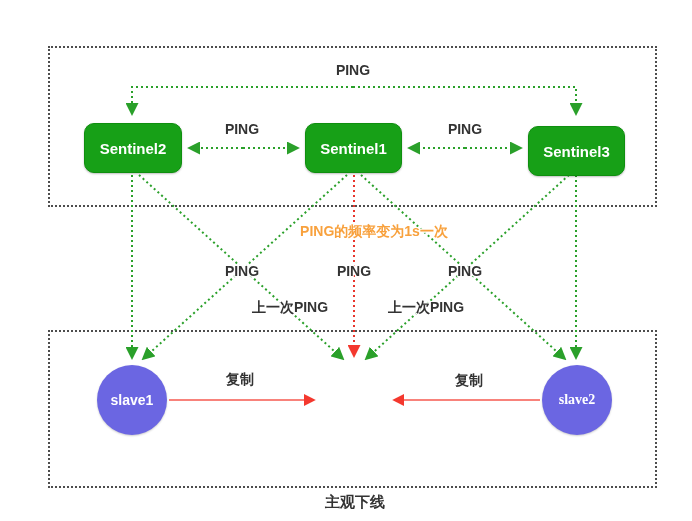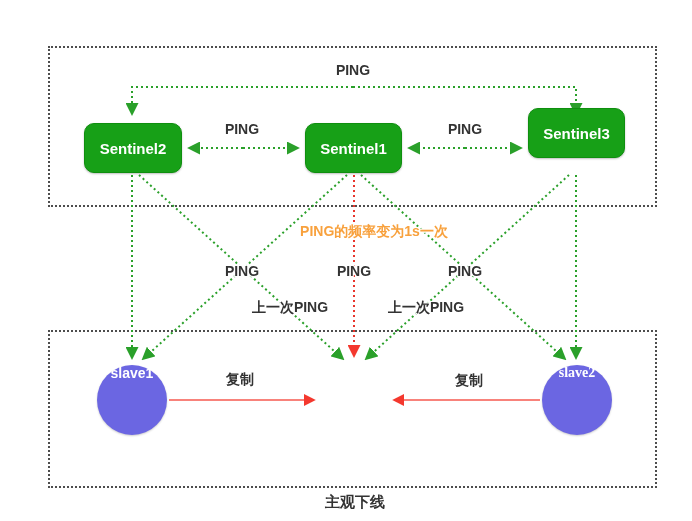--- a/index.html
+++ b/index.html
@@ -22,21 +22,21 @@
   .mk-salmon{fill:var(--arrow-red,#f4382e);}
   .sentinel{
     position:absolute;width:97px;height:50px;border-radius:10px;
     background:var(--green-box,#17a017);border:1px solid #0f8f0f;
     color:#fff;font-weight:bold;font-size:15px;
     display:flex;align-items:center;justify-content:center;box-sizing:border-box;
     box-shadow:0 1px 2px rgba(0,0,0,.25);
   }
   .node{
     position:absolute;border-radius:50%;color:#fff;font-weight:bold;font-size:14px;
-    display:flex;align-items:flex-start;justify-content:center;text-align:center;
+    display:flex;align-items:center;justify-content:center;text-align:center;
     box-shadow:0 1px 2px rgba(0,0,0,.2);
   }
   .node.purple{width:70px;height:70px;background:var(--node-purple,#6b66e2);}
   .node.orange{width:74px;height:74px;background:var(--node-orange,#fb8c1e);}
   .node.orange .node-label{width:52px;word-break:break-all;line-height:1.35;}
   .lbl{
     position:absolute;transform:translate(-50%,-50%);
     font-weight:bold;font-size:14px;color:var(--label-dark,#333333);white-space:nowrap;
     text-shadow:-1px -1px 0 #fff,1px -1px 0 #fff,-1px 1px 0 #fff,1px 1px 0 #fff,0 0 2px #fff;
   }
@@ -84,21 +84,21 @@
     <path class="st-salmon" d="M 169 400 H 314" marker-end="url(#mSalmon)"></path>
     <path class="st-salmon" d="M 540 400 H 394" marker-end="url(#mSalmon)"></path>
   </svg>
 
   <div class="sentinel" style="left:84px;top:123px;width:98px;">
     <span>Sentinel2</span>
   </div>
   <div class="sentinel" style="left:305px;top:123px;">
     <span>Sentinel1</span>
   </div>
-  <div class="sentinel" style="left:528px;top:108px;">
+  <div class="sentinel" style="left:528px;top:126px;">
     <span>Sentinel3</span>
   </div>
 
   <div class="node purple" style="left:97px;top:365px;">
     <span class="node-label">slave1</span>
   </div>
   <div class="node purple" style="left:542px;top:365px;font-family:Liberation Serif, serif;">
     <span class="node-label">slave2</span>
   </div>
 

